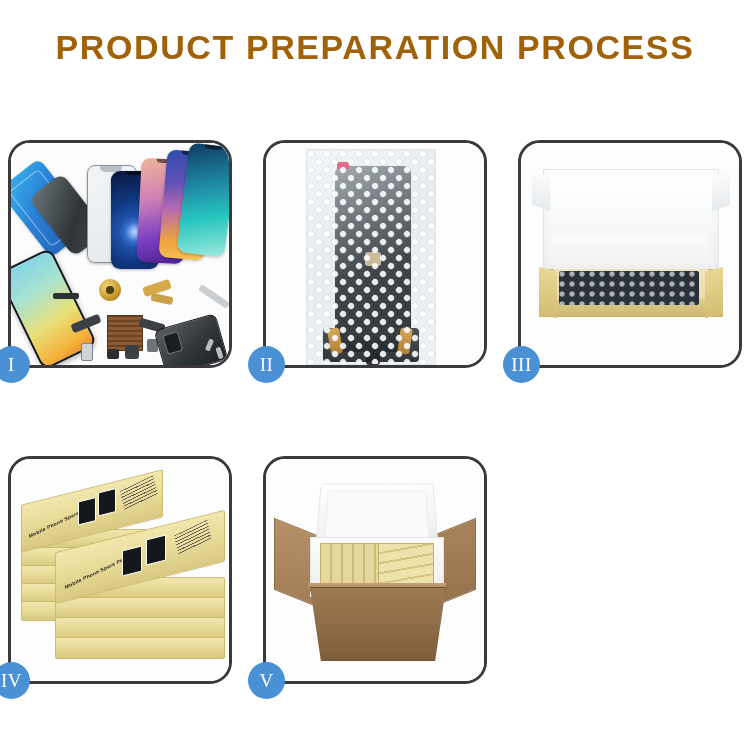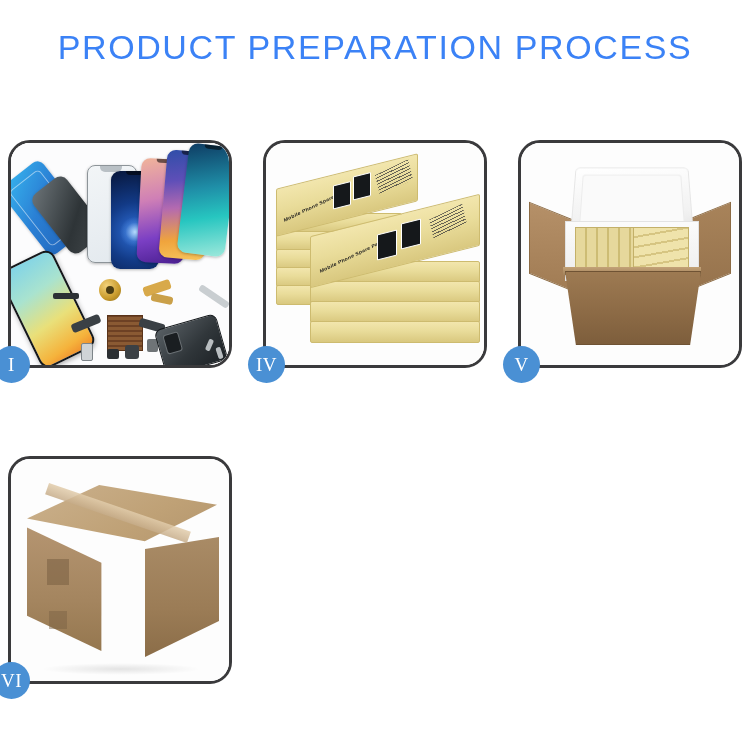--- a/index.html
+++ b/index.html
@@ -16,23 +16,23 @@
     position: relative;
   }
 
   
   .header {
     padding-top: 30px;
     text-align: center;
   }
   .page-title {
     font-size: 34px;
-    font-weight: normal;
+    font-weight: bold;
     letter-spacing: 1.6px;
-    color: #3b82f6;
+    color: #a16207;
     line-height: 1.05;
     white-space: nowrap;
   }
   .page-subtitle {
     margin-top: 12px;
     font-size: 15.5px;
     font-weight: normal;
     letter-spacing: 0.15px;
     color: #1a1a1a;
     white-space: nowrap;
@@ -420,21 +420,57 @@
         <div class="part pt-sm4"></div>
         <div class="part pt-back"></div>
         <div class="part pt-tool"></div>
         <div class="part pt-screw1"></div>
         <div class="part pt-screw2"></div>
       </div>
     </div>
     <div class="badge">I</div>
   </div>
 
-
+  <div class="panel">
+    <div class="panel-inner">
+      <div class="scene">
+        <div class="bw-bag">
+          <div class="bw-screen">
+            <div class="bw-flex"></div>
+            <div class="bw-conn"></div>
+          </div>
+          <div class="bw-dark"></div>
+          <div class="bw-gold1"></div>
+          <div class="bw-gold2"></div>
+          <div class="bw-tape"></div>
+          <div class="bw-bubbles"></div>
+        </div>
+      </div>
+    </div>
+    <div class="badge">II</div>
+  </div>
+
+  <div class="panel">
+    <div class="panel-inner">
+      <div class="scene">
+        <div class="b3-lid">
+          <div class="b3-lid-flapL"></div>
+          <div class="b3-lid-flapR"></div>
+        </div>
+        <div class="b3-foam"></div>
+        <div class="b3-tray">
+          <div class="b3-tray-in"></div>
+          <div class="b3-trayL"></div>
+          <div class="b3-trayR"></div>
+        </div>
+        <div class="b3-wrap"></div>
+      </div>
+    </div>
+    <div class="badge">III</div>
+  </div>
 
   <div class="panel">
     <div class="panel-inner">
       <div class="scene">
         <div class="stack">
 
           <div class="ybox" style="left:0px; top:48px; width:124px; height:18px;"></div>
           <div class="ybox" style="left:0px; top:66px; width:124px; height:18px;"></div>
           <div class="ybox" style="left:0px; top:84px; width:124px; height:18px;"></div>
           <div class="ybox" style="left:0px; top:102px; width:124px; height:18px;"></div>
@@ -473,30 +509,14 @@
         <div class="c5-foamwall"></div>
         <div class="c5-contents"></div>
         <div class="c5-contents2"></div>
         <div class="c5-rim"></div>
         <div class="c5-body"></div>
       </div>
     </div>
     <div class="badge">V</div>
   </div>
 
-  <div class="panel">
-    <div class="panel-inner">
-      <div class="scene">
-        <div class="c6">
-          <div class="c6-left"></div>
-          <div class="c6-right"></div>
-          <div class="c6-top"></div>
-          <div class="c6-tape"></div>
-          <div class="c6-seam1"></div>
-          <div class="c6-seam2"></div>
-        </div>
-        <div class="c6-shadow"></div>
-      </div>
-    </div>
-    <div class="badge">VI</div>
-  </div>
 
 </div>
 
 </body></html>

